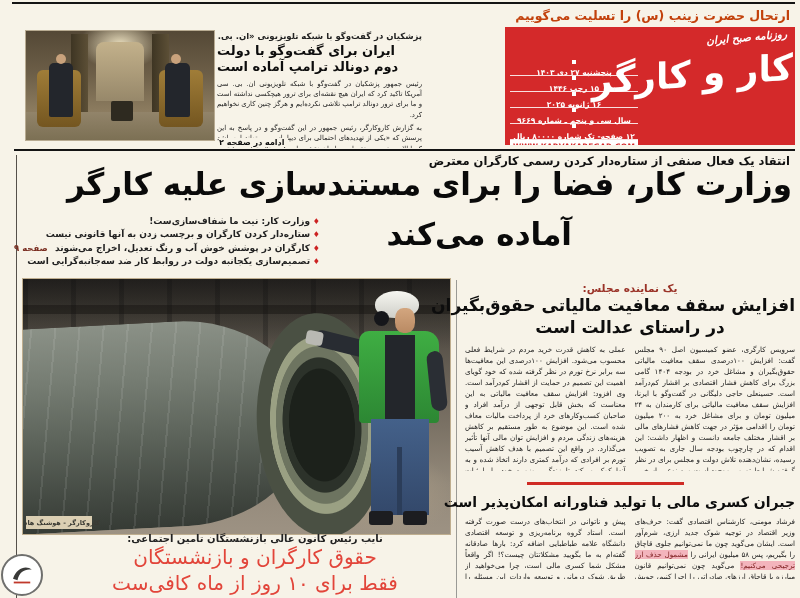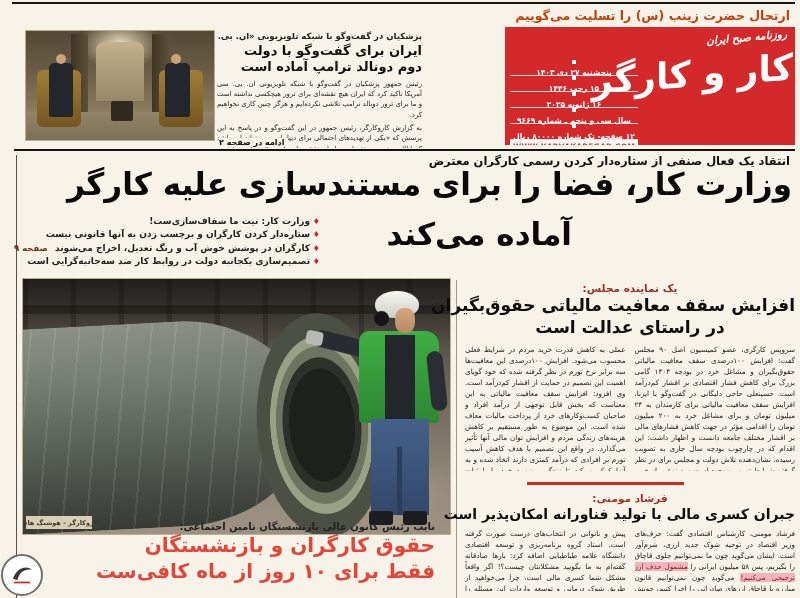--- a/index.html
+++ b/index.html
@@ -37,21 +37,21 @@
   .iv-chair.l{left:6%;} .iv-chair.r{left:71%;}
   .iv-man{top:29%;width:13%;height:50%;background:#23262c;border-radius:5px 5px 2px 2px;}
   .iv-man.l{left:12%;} .iv-man.r{left:74%;}
   .iv-head{top:21%;width:10px;height:10px;background:#c9a27c;border-radius:50%;}
   .iv-head.l{left:16%;} .iv-head.r{left:77%;}
   .iv-table{left:45%;top:64%;width:12%;height:19%;background:#2e2a20;border-radius:2px;}
 
   
   .iv-art{left:217px;top:31px;width:205px;height:117px;overflow:hidden;}
   .iv-kicker{font-size:8.5px;font-weight:bold;color:#222;text-align:center;white-space:nowrap;}
-  .iv-headline{font-size:13px;font-weight:bold;color:#0d0d0d;text-align:right;line-height:1.25;margin-top:2px;}
+  .iv-headline{font-size:13px;font-weight:bold;color:#0d0d0d;text-align:left;line-height:1.25;margin-top:2px;}
   .iv-body{font-size:6.9px;line-height:1.5;text-align:justify;color:#222;margin-top:3px;}
   .iv-cont{position:absolute;left:2px;bottom:1px;font-size:8px;font-weight:bold;color:#111;background:#f7f3e8;padding-right:4px;}
 
   
   .rule-1{left:14px;top:149px;width:781px;height:2px;background:#141414;}
   .vrule-left{left:16px;top:155px;width:1px;height:443px;background:#55504a;}
   .main-kicker{right:10px;top:154px;font-size:11.5px;font-weight:bold;color:#111;white-space:nowrap;}
   .main-h1{right:8px;top:166px;font-size:31px;font-weight:bold;color:#0a0a0a;white-space:nowrap;letter-spacing:-.5px;}
   .main-h2{right:228px;top:216px;font-size:31px;font-weight:bold;color:#0a0a0a;white-space:nowrap;}
   .main-bullets{right:480px;top:215px;width:300px;text-align:right;}
@@ -96,23 +96,23 @@
   .cols{display:flex;gap:9px;margin-top:7px;}
   .col{flex:1;font-size:7.2px;line-height:1.52;text-align:justify;color:#1c1c1c;overflow:hidden;}
   .tax .col{height:126px;}
   .red-div{left:527px;top:482px;width:157px;height:3px;background:#cf2b25;}
   .momeni{left:465px;top:492px;width:330px;}
   .momeni-h{font-size:14px;font-weight:bold;color:#0d0d0d;text-align:center;white-space:nowrap;margin-top:2px;}
   .momeni .col{height:62px;}
   .hl{background:#f3b4bc;color:#7d1f1f;}
 
   
-  .pension{left:75px;top:521px;width:360px;}
+  .pension{left:75px;top:533px;width:360px;text-align:center;}
   .pension-kicker{font-size:10px;font-weight:bold;color:#222;white-space:nowrap;}
-  .pension-h{font-size:20px;font-weight:bold;color:#e2453a;line-height:1.3;white-space:nowrap;}
+  .pension-h{font-size:20px;font-weight:normal;color:#e2453a;line-height:1.3;white-space:nowrap;}
 
   
   .wm{left:0;top:553px;width:150px;height:45px;z-index:60;}
   .wm-band{position:absolute;left:16px;top:7px;width:118px;height:31px;background:rgba(112,112,110,.92);
     border-radius:4px 14px 14px 4px;color:#fff;font-size:9.5px;font-weight:bold;line-height:1.3;
     display:flex;flex-direction:column;justify-content:center;padding-left:34px;direction:ltr;box-sizing:border-box;}
   .wm-circle{position:absolute;left:1px;top:1px;width:42px;height:42px;background:#fff;border:2px solid #6f6f6d;
     border-radius:50%;display:flex;align-items:center;justify-content:center;box-sizing:border-box;}
 </style>
 </head>
@@ -216,21 +216,20 @@
     <div class="col">
       <span>عملی به کاهش قدرت خرید مردم در شرایط فعلی محسوب می‌شود. افزایش ۱۰۰درصدی این معافیت‌ها سه برابر نرخ تورم در نظر گرفته شده که خود گویای اهمیت این تصمیم در حمایت از اقشار کم‌درآمد است. وی افزود: افزایش سقف معافیت مالیاتی به این معناست که بخش قابل توجهی از درآمد افراد و صاحبان کسب‌وکارهای خرد از پرداخت مالیات معاف شده است. این موضوع به طور مستقیم بر کاهش هزینه‌های زندگی مردم و افزایش توان مالی آنها تأثیر می‌گذارد. در واقع این تصمیم با هدف کاهش آسیب تورم بر افرادی که درآمد کمتری دارند اتخاذ شده و به آنها کمک می‌کند تا زندگی روزمره خود را با ثبات بیشتری ادامه دهند.</span>
       
     </div>
   </div>
 </div>
 
 <div class="abs red-div"></div>
 
 <div class="abs momeni">
-  <div class="kick-red">فرشاد مومنی:</div>
   <div class="momeni-h">جبران کسری مالی با تولید فناورانه امکان‌پذیر است</div>
   <div class="cols">
     <div class="col">
       <span>فرشاد مومنی، کارشناس اقتصادی گفت: حرف‌های وزیر اقتصاد در توجیه شوک جدید ارزی، شرم‌آور است. ایشان می‌گوید چون ما نمی‌توانیم جلوی قاچاق را بگیریم، پس ۵۸ میلیون ایرانی را </span><span class="hl">مشمول حذف ارز ترجیحی می‌کنیم!</span><span> می‌گوید چون نمی‌توانیم قانون مبارزه با قاچاق ارزهای صادراتی را اجرا کنیم، چوبش را به ۸۸ میلیون ایرانی می‌زنیم! واقعاً شرم‌آور است که چطور چنین</span>
     </div>
     <div class="col">پیش و ناتوانی در انتخاب‌های درست صورت گرفته است. استاد گروه برنامه‌ریزی و توسعه اقتصادی دانشگاه علامه طباطبایی اضافه کرد: بارها صادقانه گفته‌ام به ما بگویید مشکلاتتان چیست؟! اگر واقعاً مشکل شما کسری مالی است، چرا می‌خواهید از طریق شوک درمانی و توسعه واردات این مسئله را حل کنید؟! آیا درک اینکه شوک درمانی این دو را بحرانی‌تر می‌کند خیلی سخت است؟!</div>
   </div>
 </div>
 
 <div class="abs pension">

